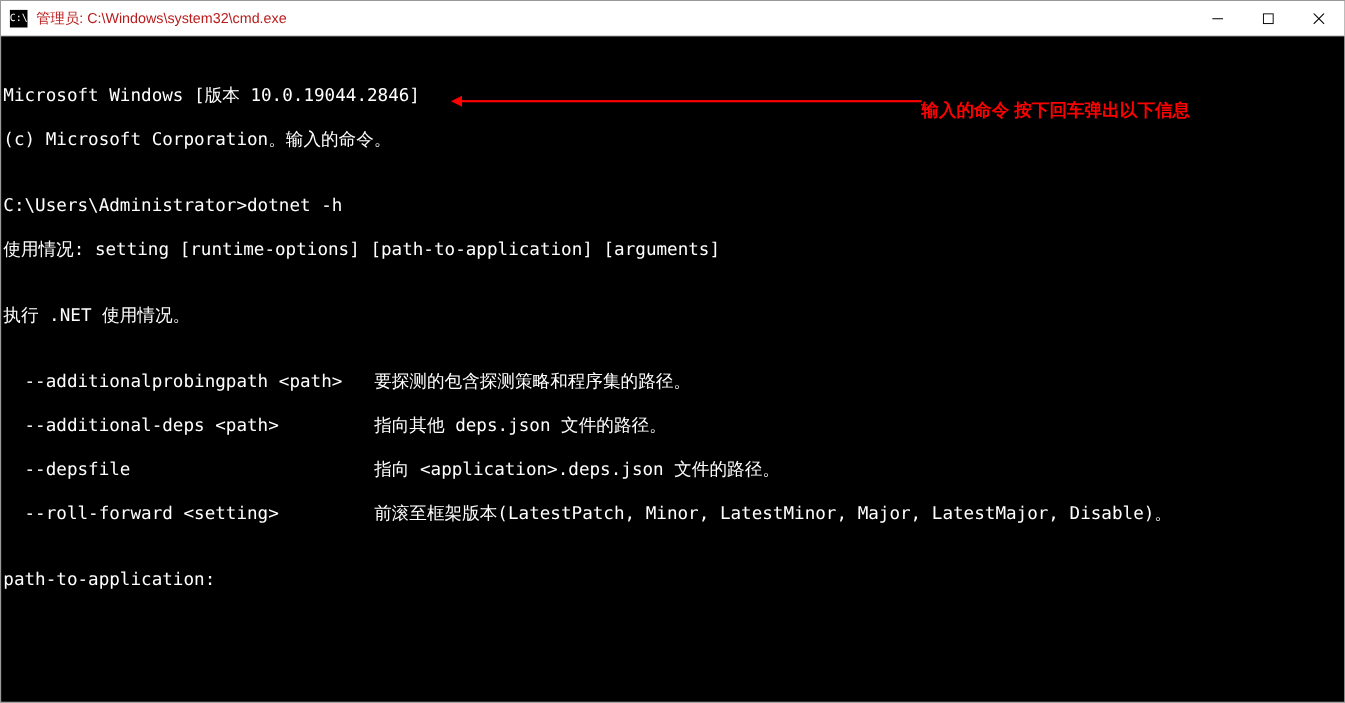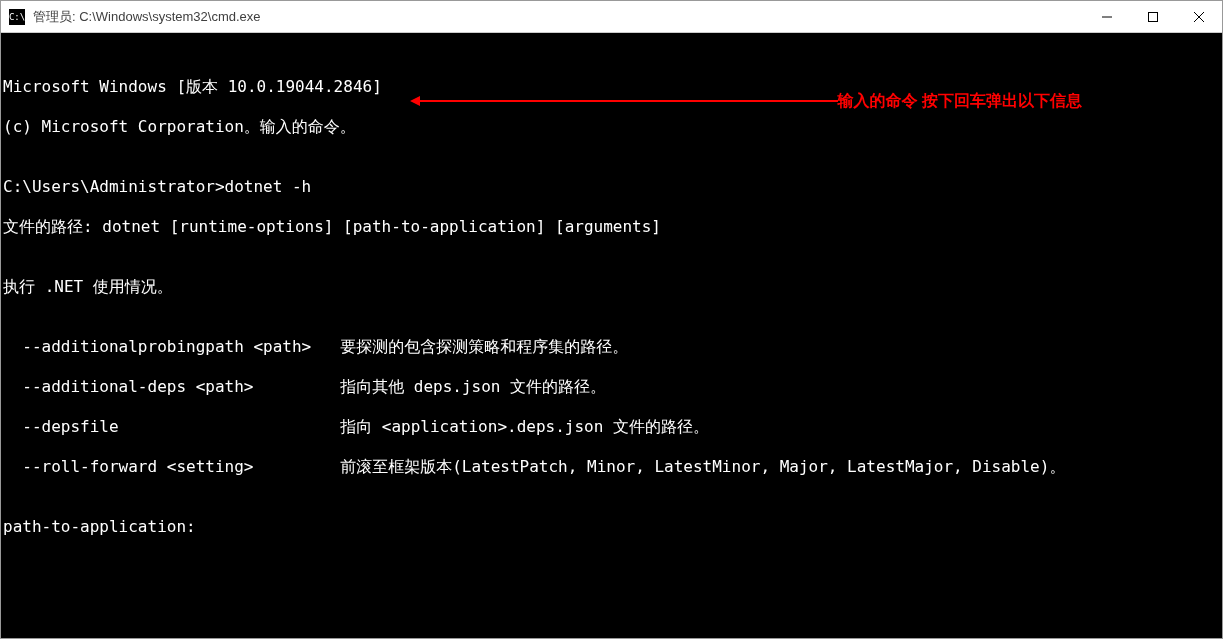--- a/index.html
+++ b/index.html
@@ -37,21 +37,21 @@
       display: inline-flex;
       align-items: center;
       justify-content: center;
       font-size: 9px;
       color: #fff;
       font-family: monospace;
     }
     .titlebar-title {
       flex: 1;
       font-size: 13px;
-      color: #404040;
+      color: #b91c1c;
       font-family: "Microsoft YaHei", sans-serif;
     }
     .titlebar-controls {
       display: flex;
       height: 100%;
     }
     .titlebar-btn {
       width: 46px;
       height: 100%;
       display: flex;
@@ -78,21 +78,20 @@
       position: relative;
     }
     .terminal-line {
       display: block;
     }
     .annotation {
       position: absolute;
       top: 58px;
       right: 140px;
       display: flex;
-      align-items: center;
     }
     .annotation-arrow-line {
       display: inline-block;
       width: 420px;
       height: 2px;
       background: #ff0000;
       vertical-align: middle;
       position: relative;
     }
     .annotation-arrow-line::before {
@@ -140,21 +139,21 @@
   </div>
   <div class="terminal">
     <div class="annotation">
       <span class="annotation-arrow-line"></span>
       <span class="annotation-text">输入的命令 按下回车弹出以下信息</span>
     </div>
 <span class="terminal-line">Microsoft Windows [版本 10.0.19044.2846]</span>
 <span class="terminal-line">(c) Microsoft Corporation。输入的命令。</span>
 <span class="terminal-line"></span>
 <span class="terminal-line">C:\Users\Administrator&gt;dotnet -h</span>
-<span class="terminal-line">文件的路径: dotnet [runtime-options] [path-to-application] [arguments]</span>
+<span class="terminal-line">使用情况: setting [runtime-options] [path-to-application] [arguments]</span>
 <span class="terminal-line"></span>
 <span class="terminal-line">执行 .NET 使用情况。</span>
 <span class="terminal-line"></span>
 <span class="terminal-line">  --additionalprobingpath &lt;path&gt;   要探测的包含探测策略和程序集的路径。</span>
 <span class="terminal-line">  --additional-deps &lt;path&gt;         指向其他 deps.json 文件的路径。</span>
 <span class="terminal-line">  --depsfile                       指向 &lt;application&gt;.deps.json 文件的路径。</span>
 <span class="terminal-line">  --roll-forward &lt;setting&gt;         前滚至框架版本(LatestPatch, Minor, LatestMinor, Major, LatestMajor, Disable)。</span>
 <span class="terminal-line"></span>
 <span class="terminal-line">path-to-application:</span>
 

